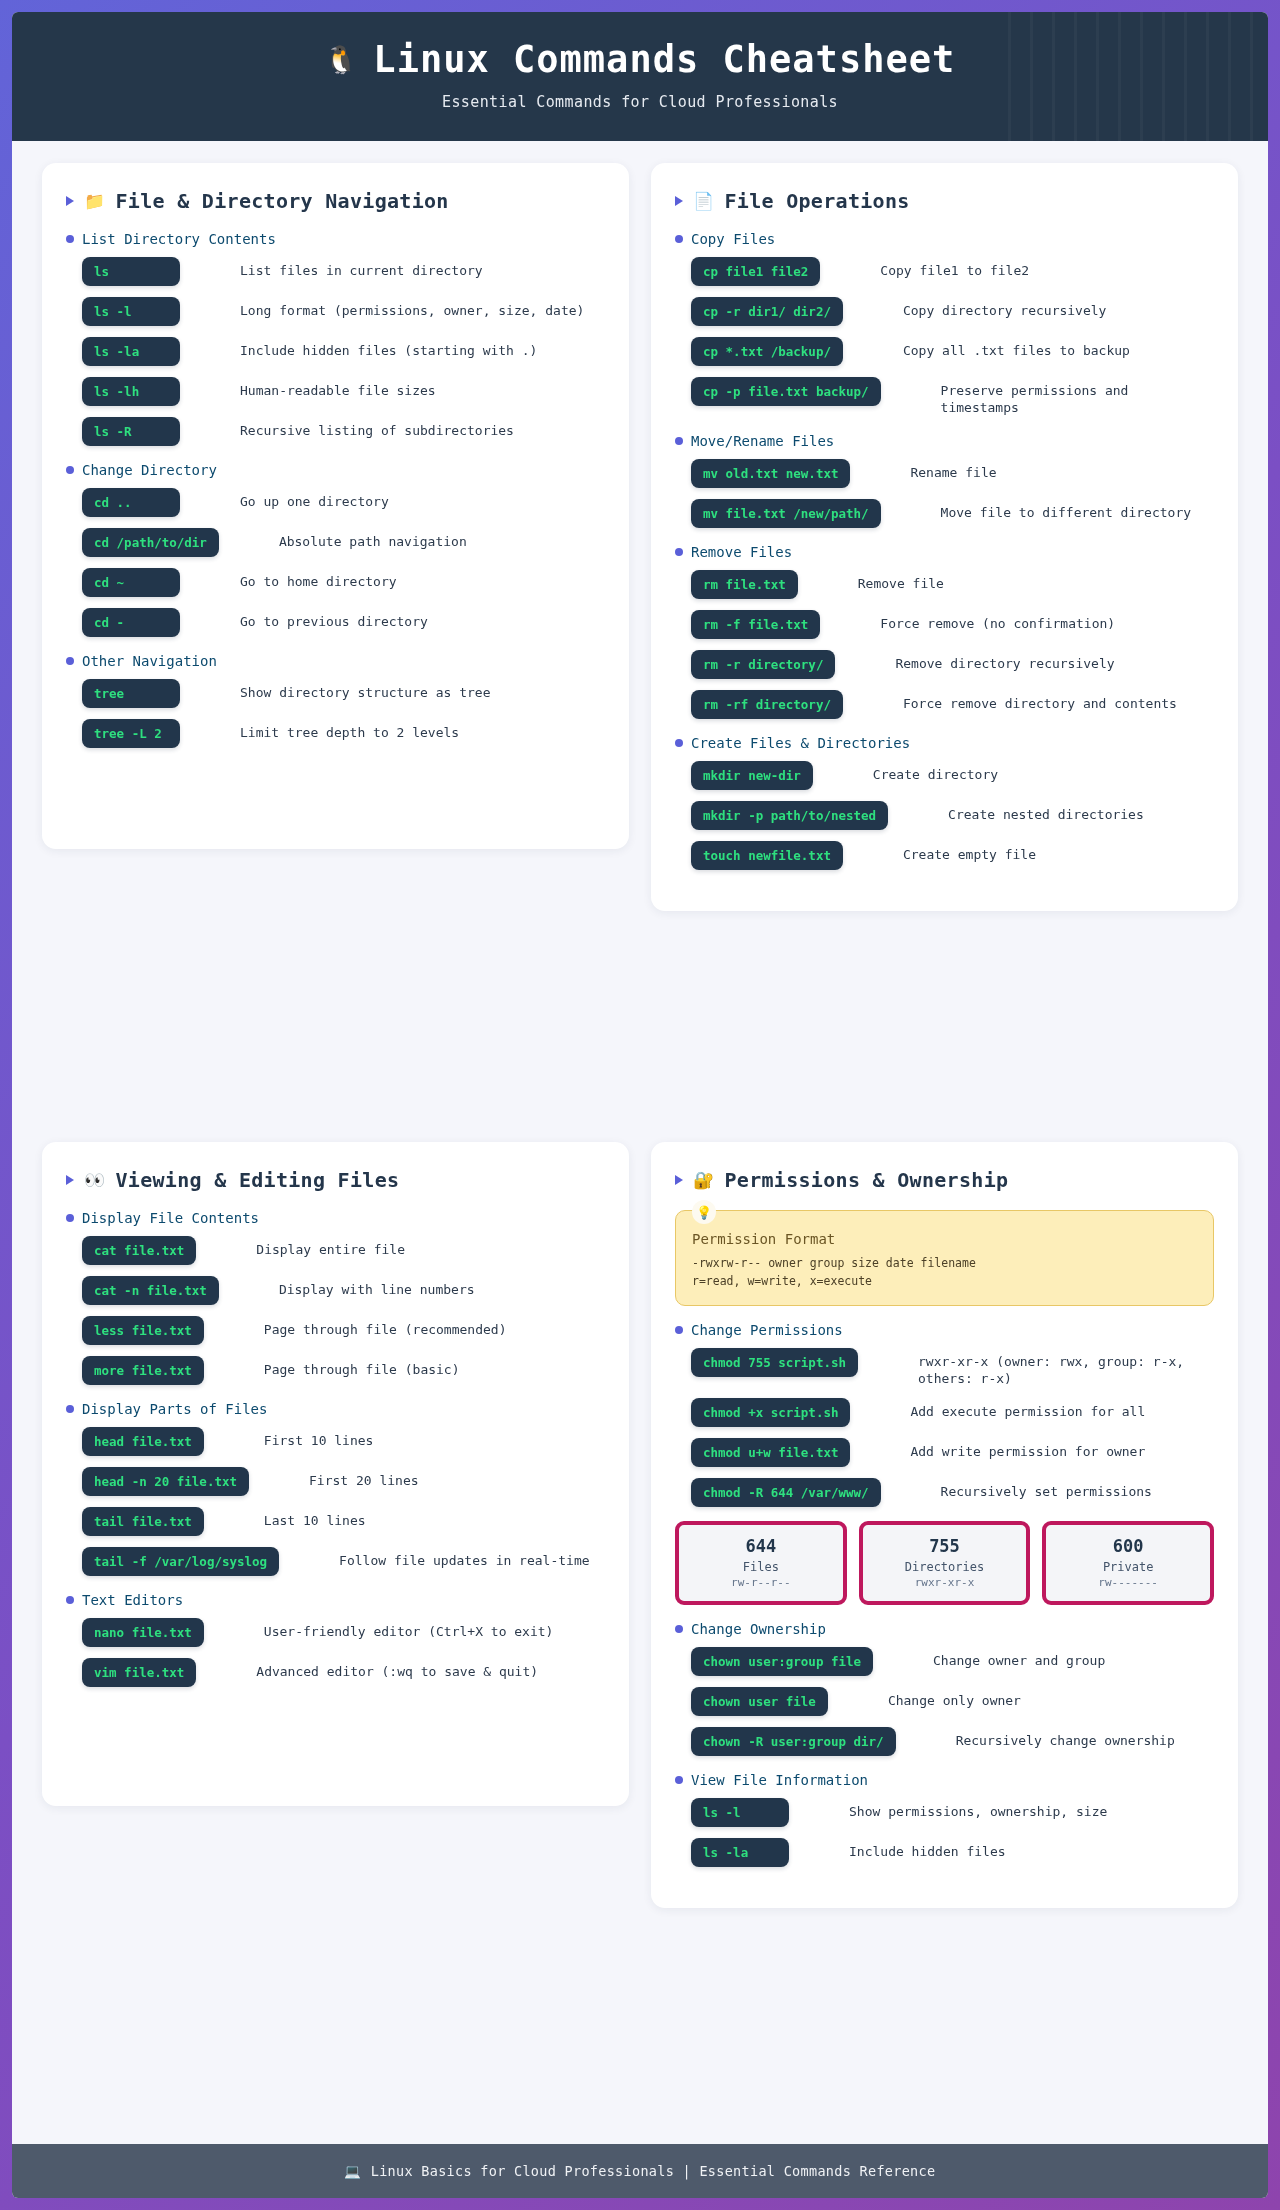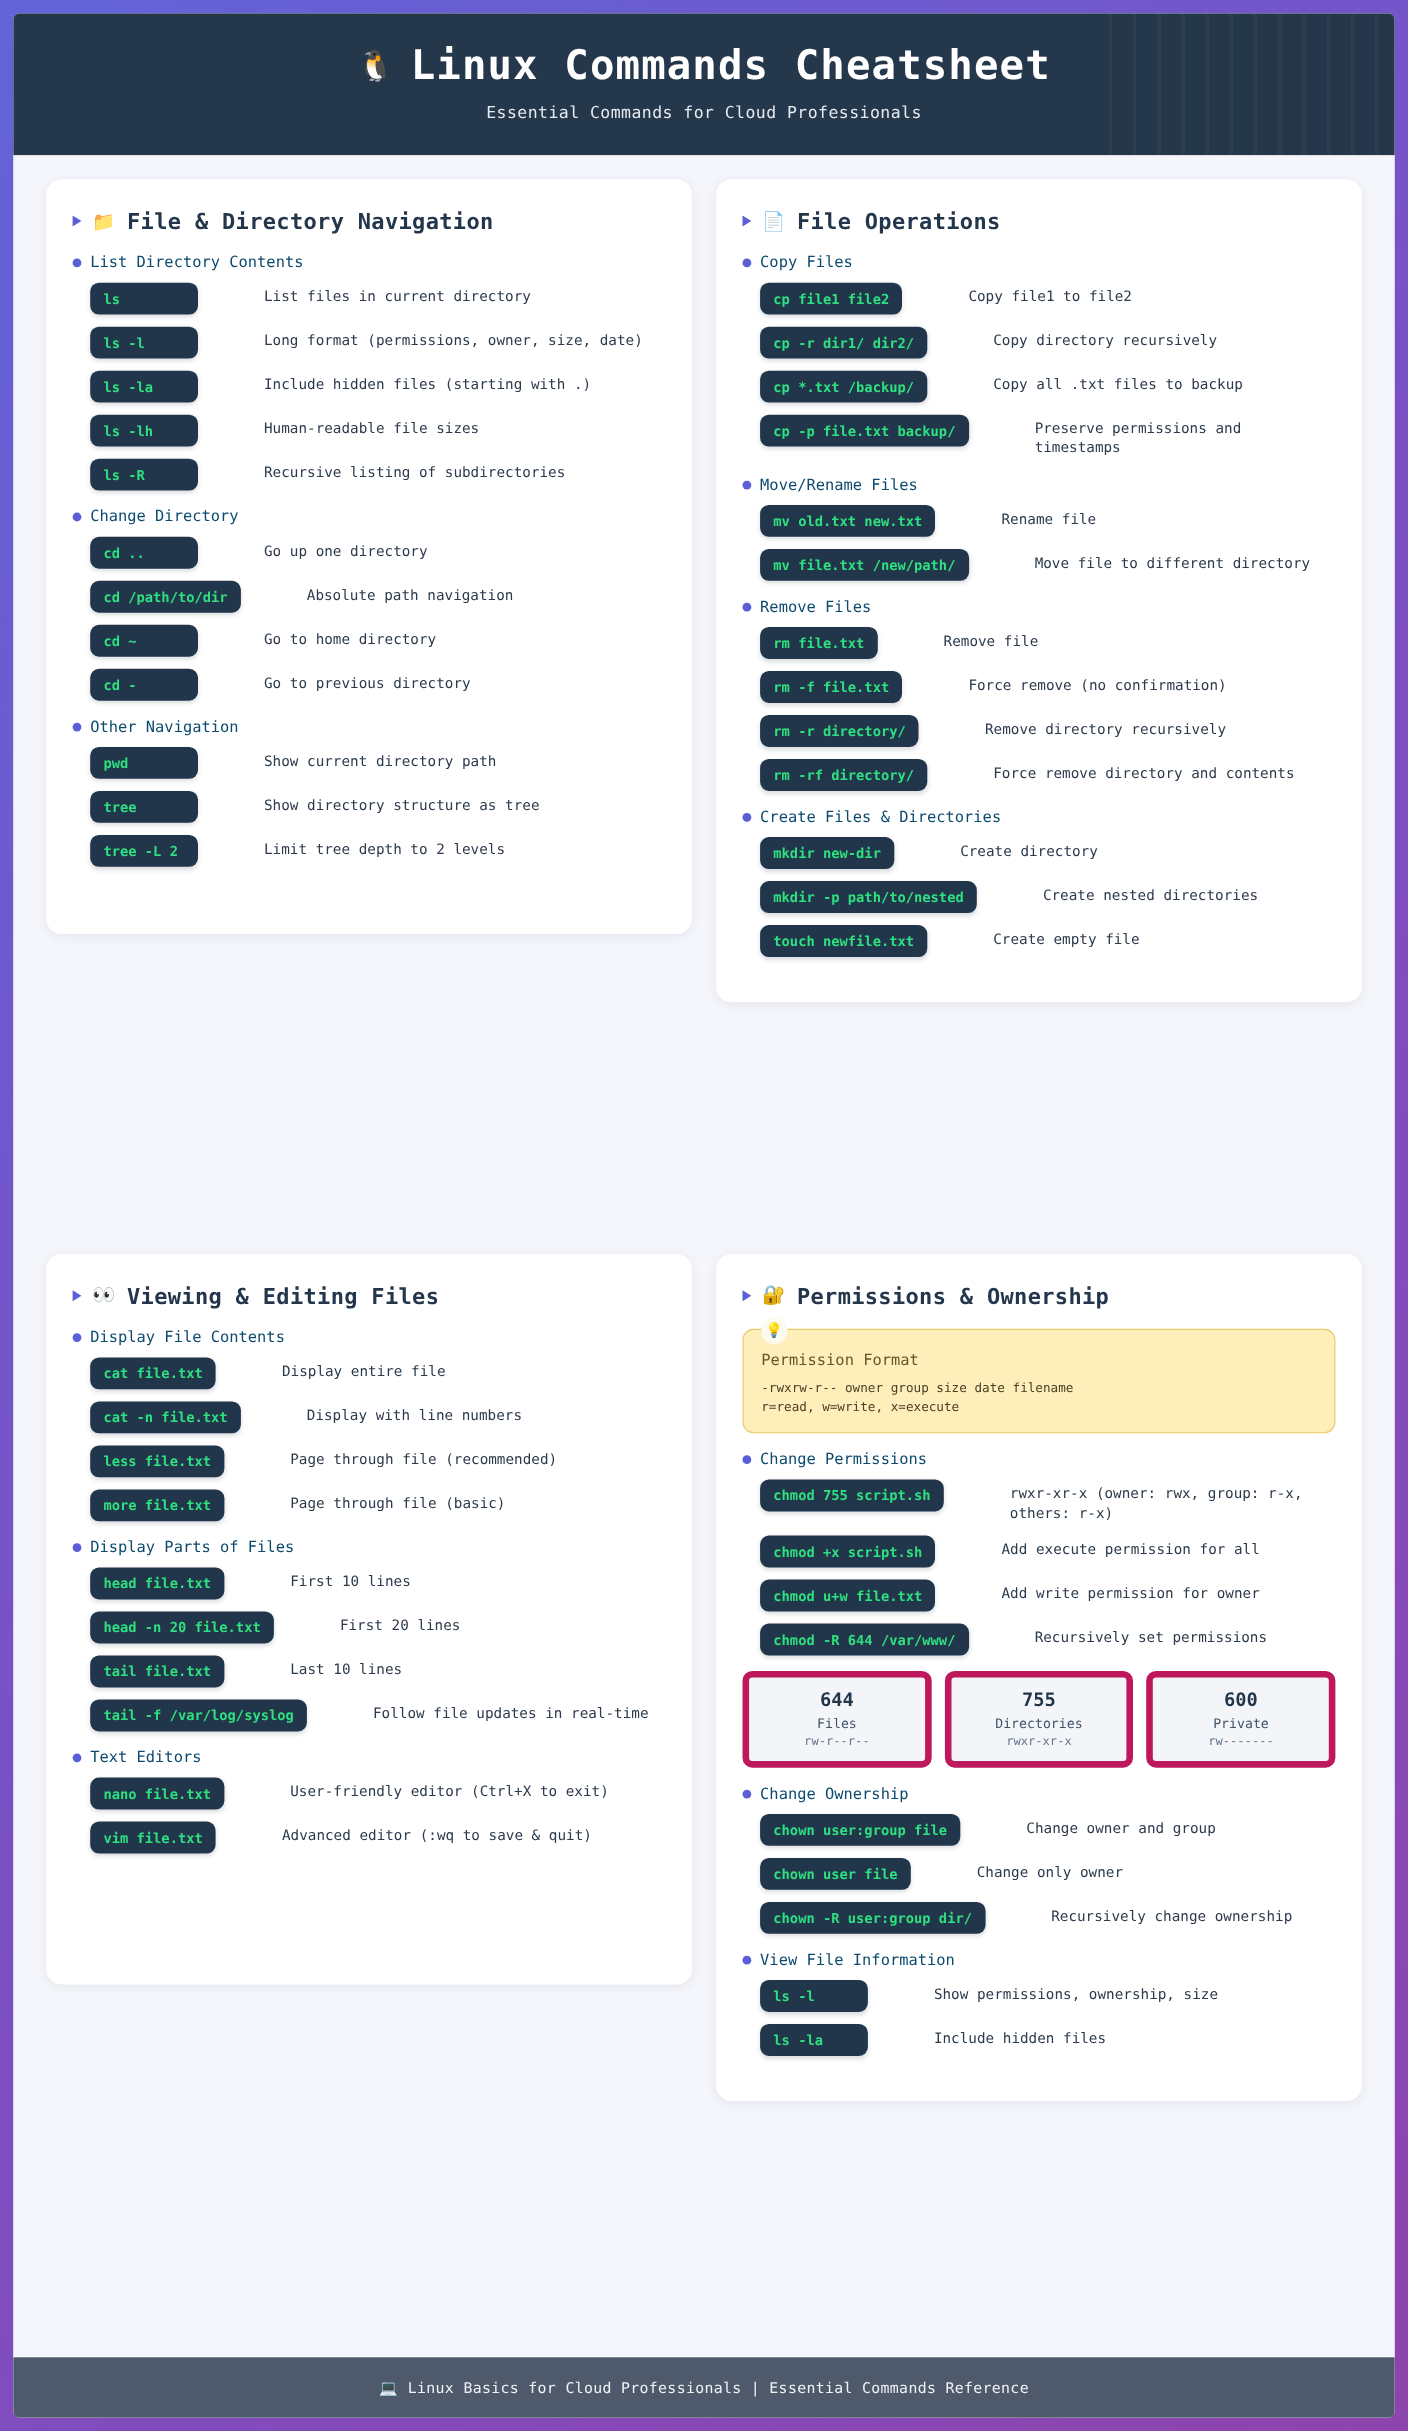--- a/index.html
+++ b/index.html
@@ -173,21 +173,21 @@
 
   
   .perm-grid {
     display: grid;
     grid-template-columns: repeat(3, 1fr);
     gap: 12px;
     margin: 14px 0 4px;
   }
   .perm-box {
     background: #f4f5f8;
-    border: 6px solid #be185d;
+    border: 4px solid #be185d;
     border-radius: 9px;
     padding: 11px 4px 12px;
     text-align: center;
   }
   .perm-num {
     font-size: 17px;
     font-weight: bold;
     color: #22364b;
   }
   .perm-label {
@@ -275,24 +275,20 @@
           <span class="cmd">cd ~</span>
           <span class="desc">Go to home directory</span>
         </div>
         <div class="row">
           <span class="cmd">cd -</span>
           <span class="desc">Go to previous directory</span>
         </div>
         <div class="subhead">
           <span class="dot"></span>
           <span>Other Navigation</span>
-        </div>
-        <div class="row">
-          <span class="cmd">pwd</span>
-          <span class="desc">Show current directory path</span>
         </div>
         <div class="row">
           <span class="cmd">tree</span>
           <span class="desc">Show directory structure as tree</span>
         </div>
         <div class="row">
           <span class="cmd">tree -L 2</span>
           <span class="desc">Limit tree depth to 2 levels</span>
         </div>
       </div>

